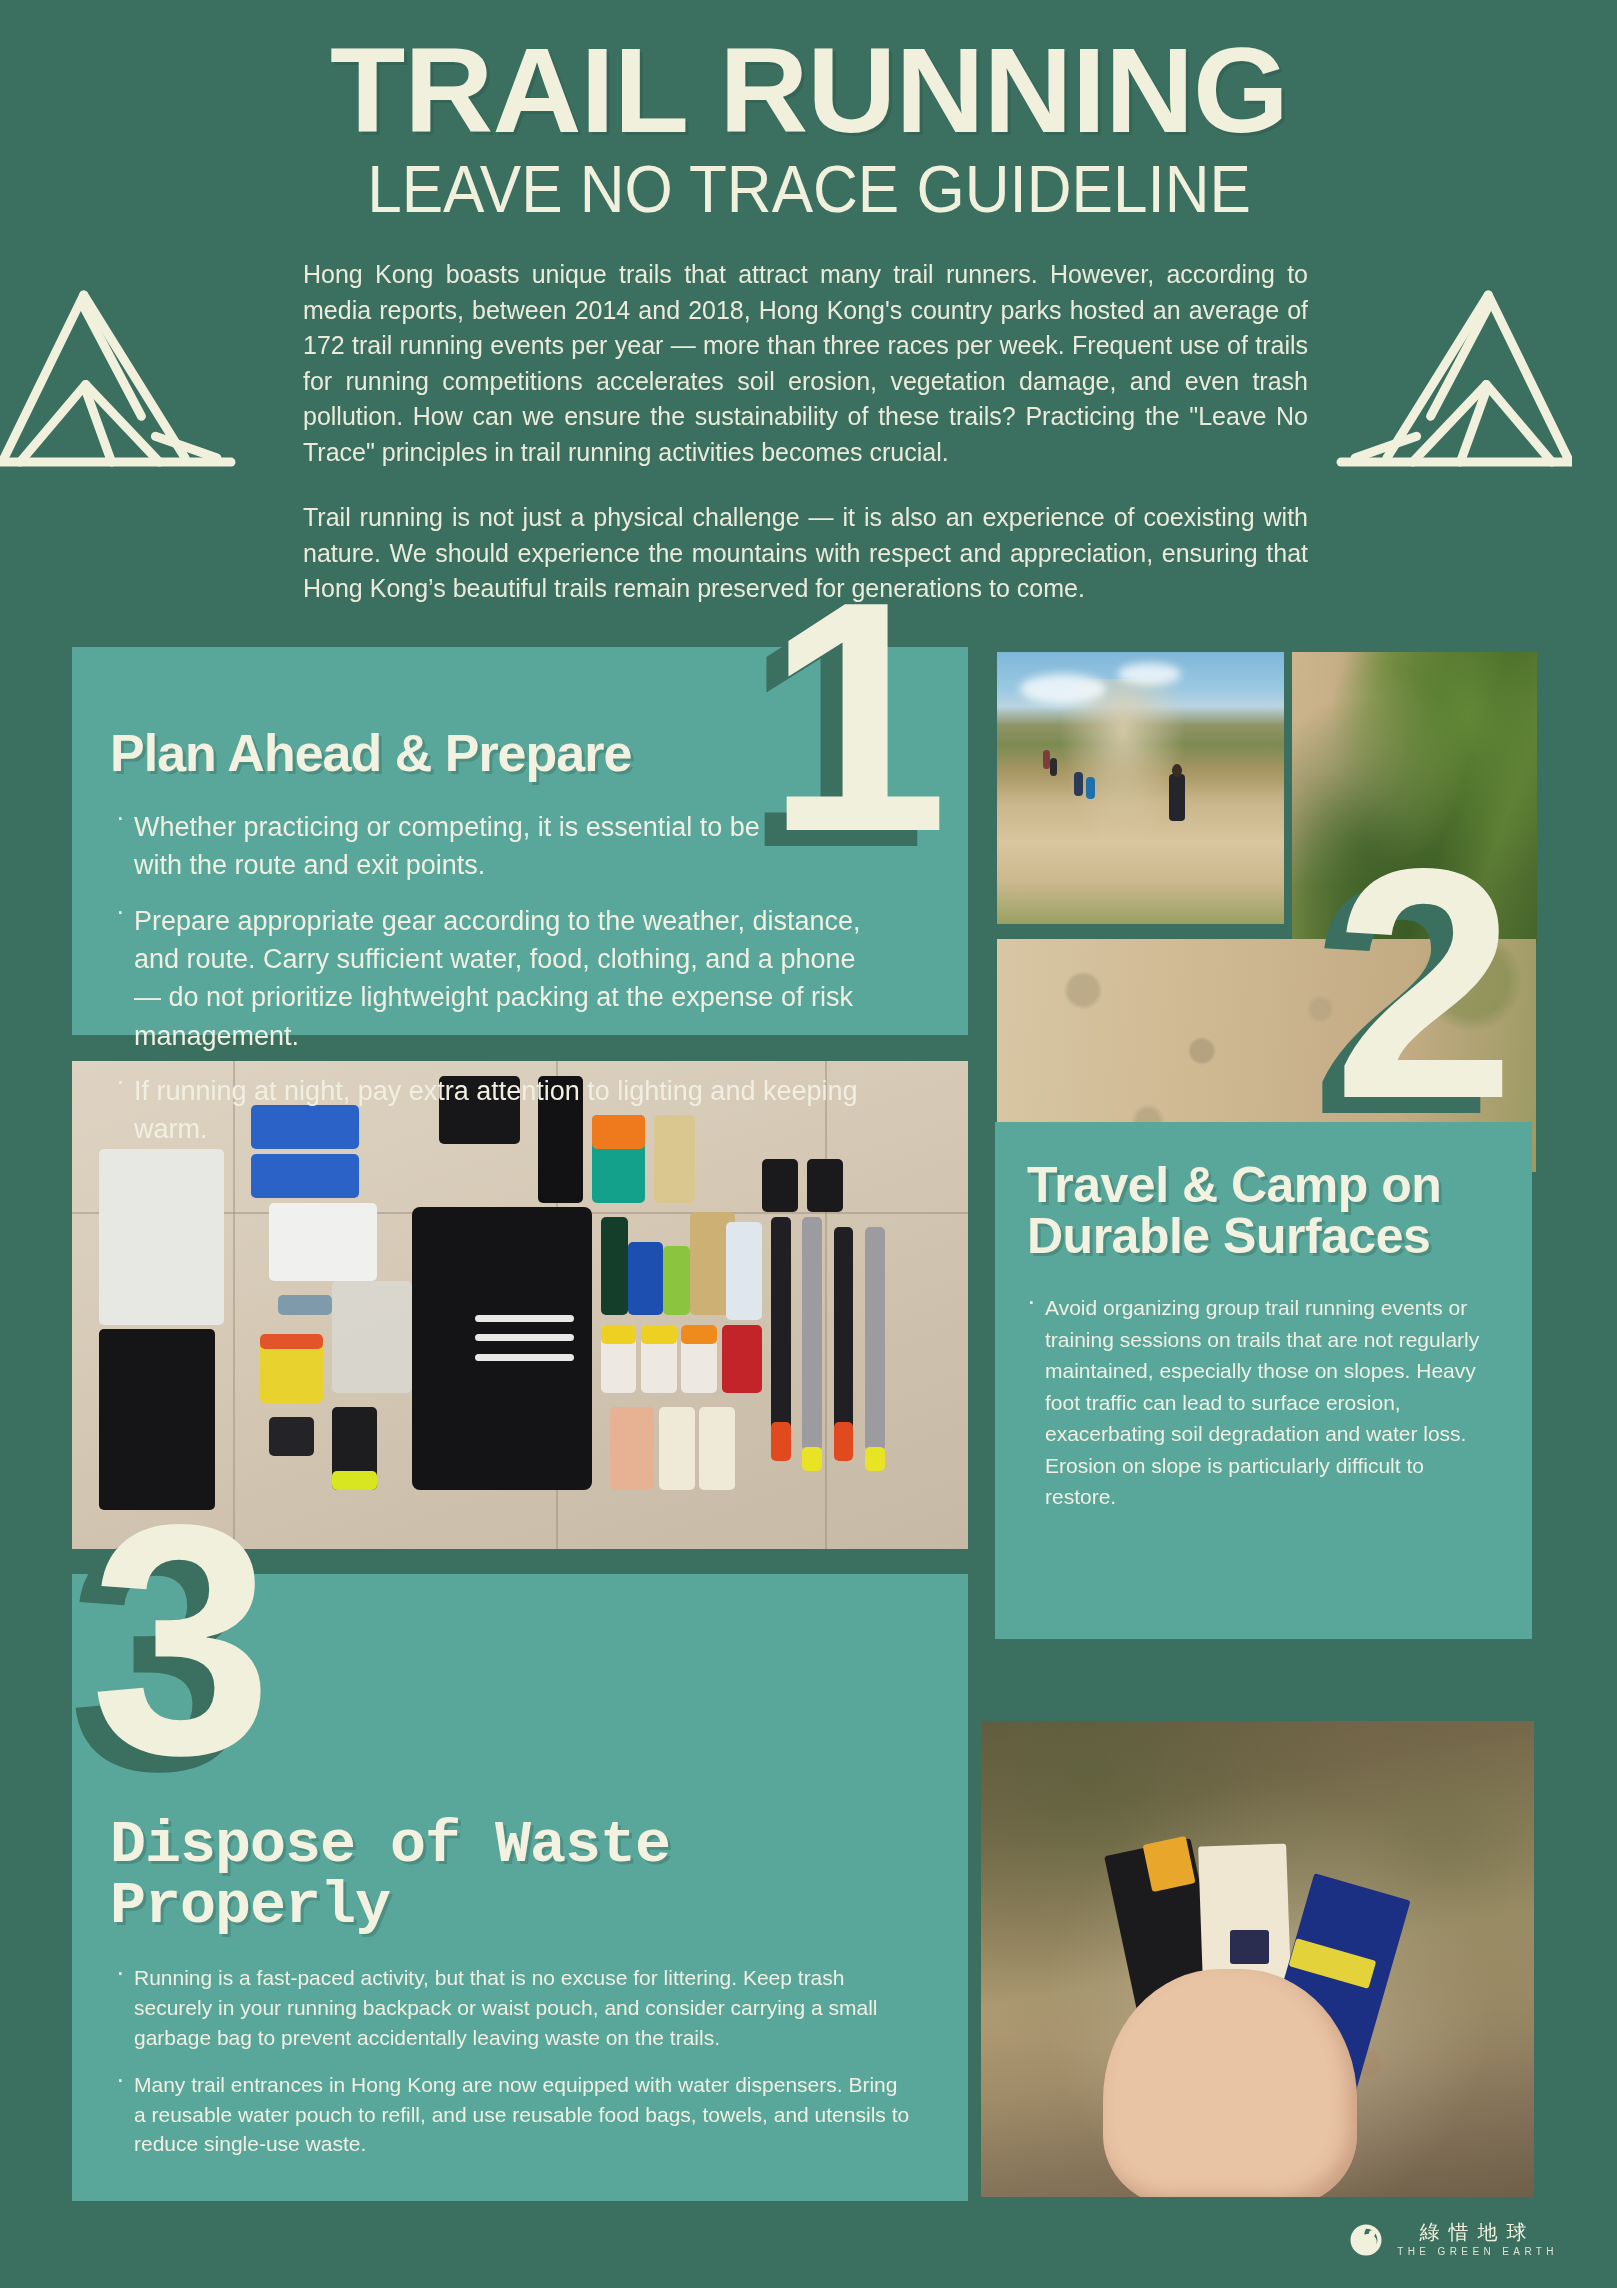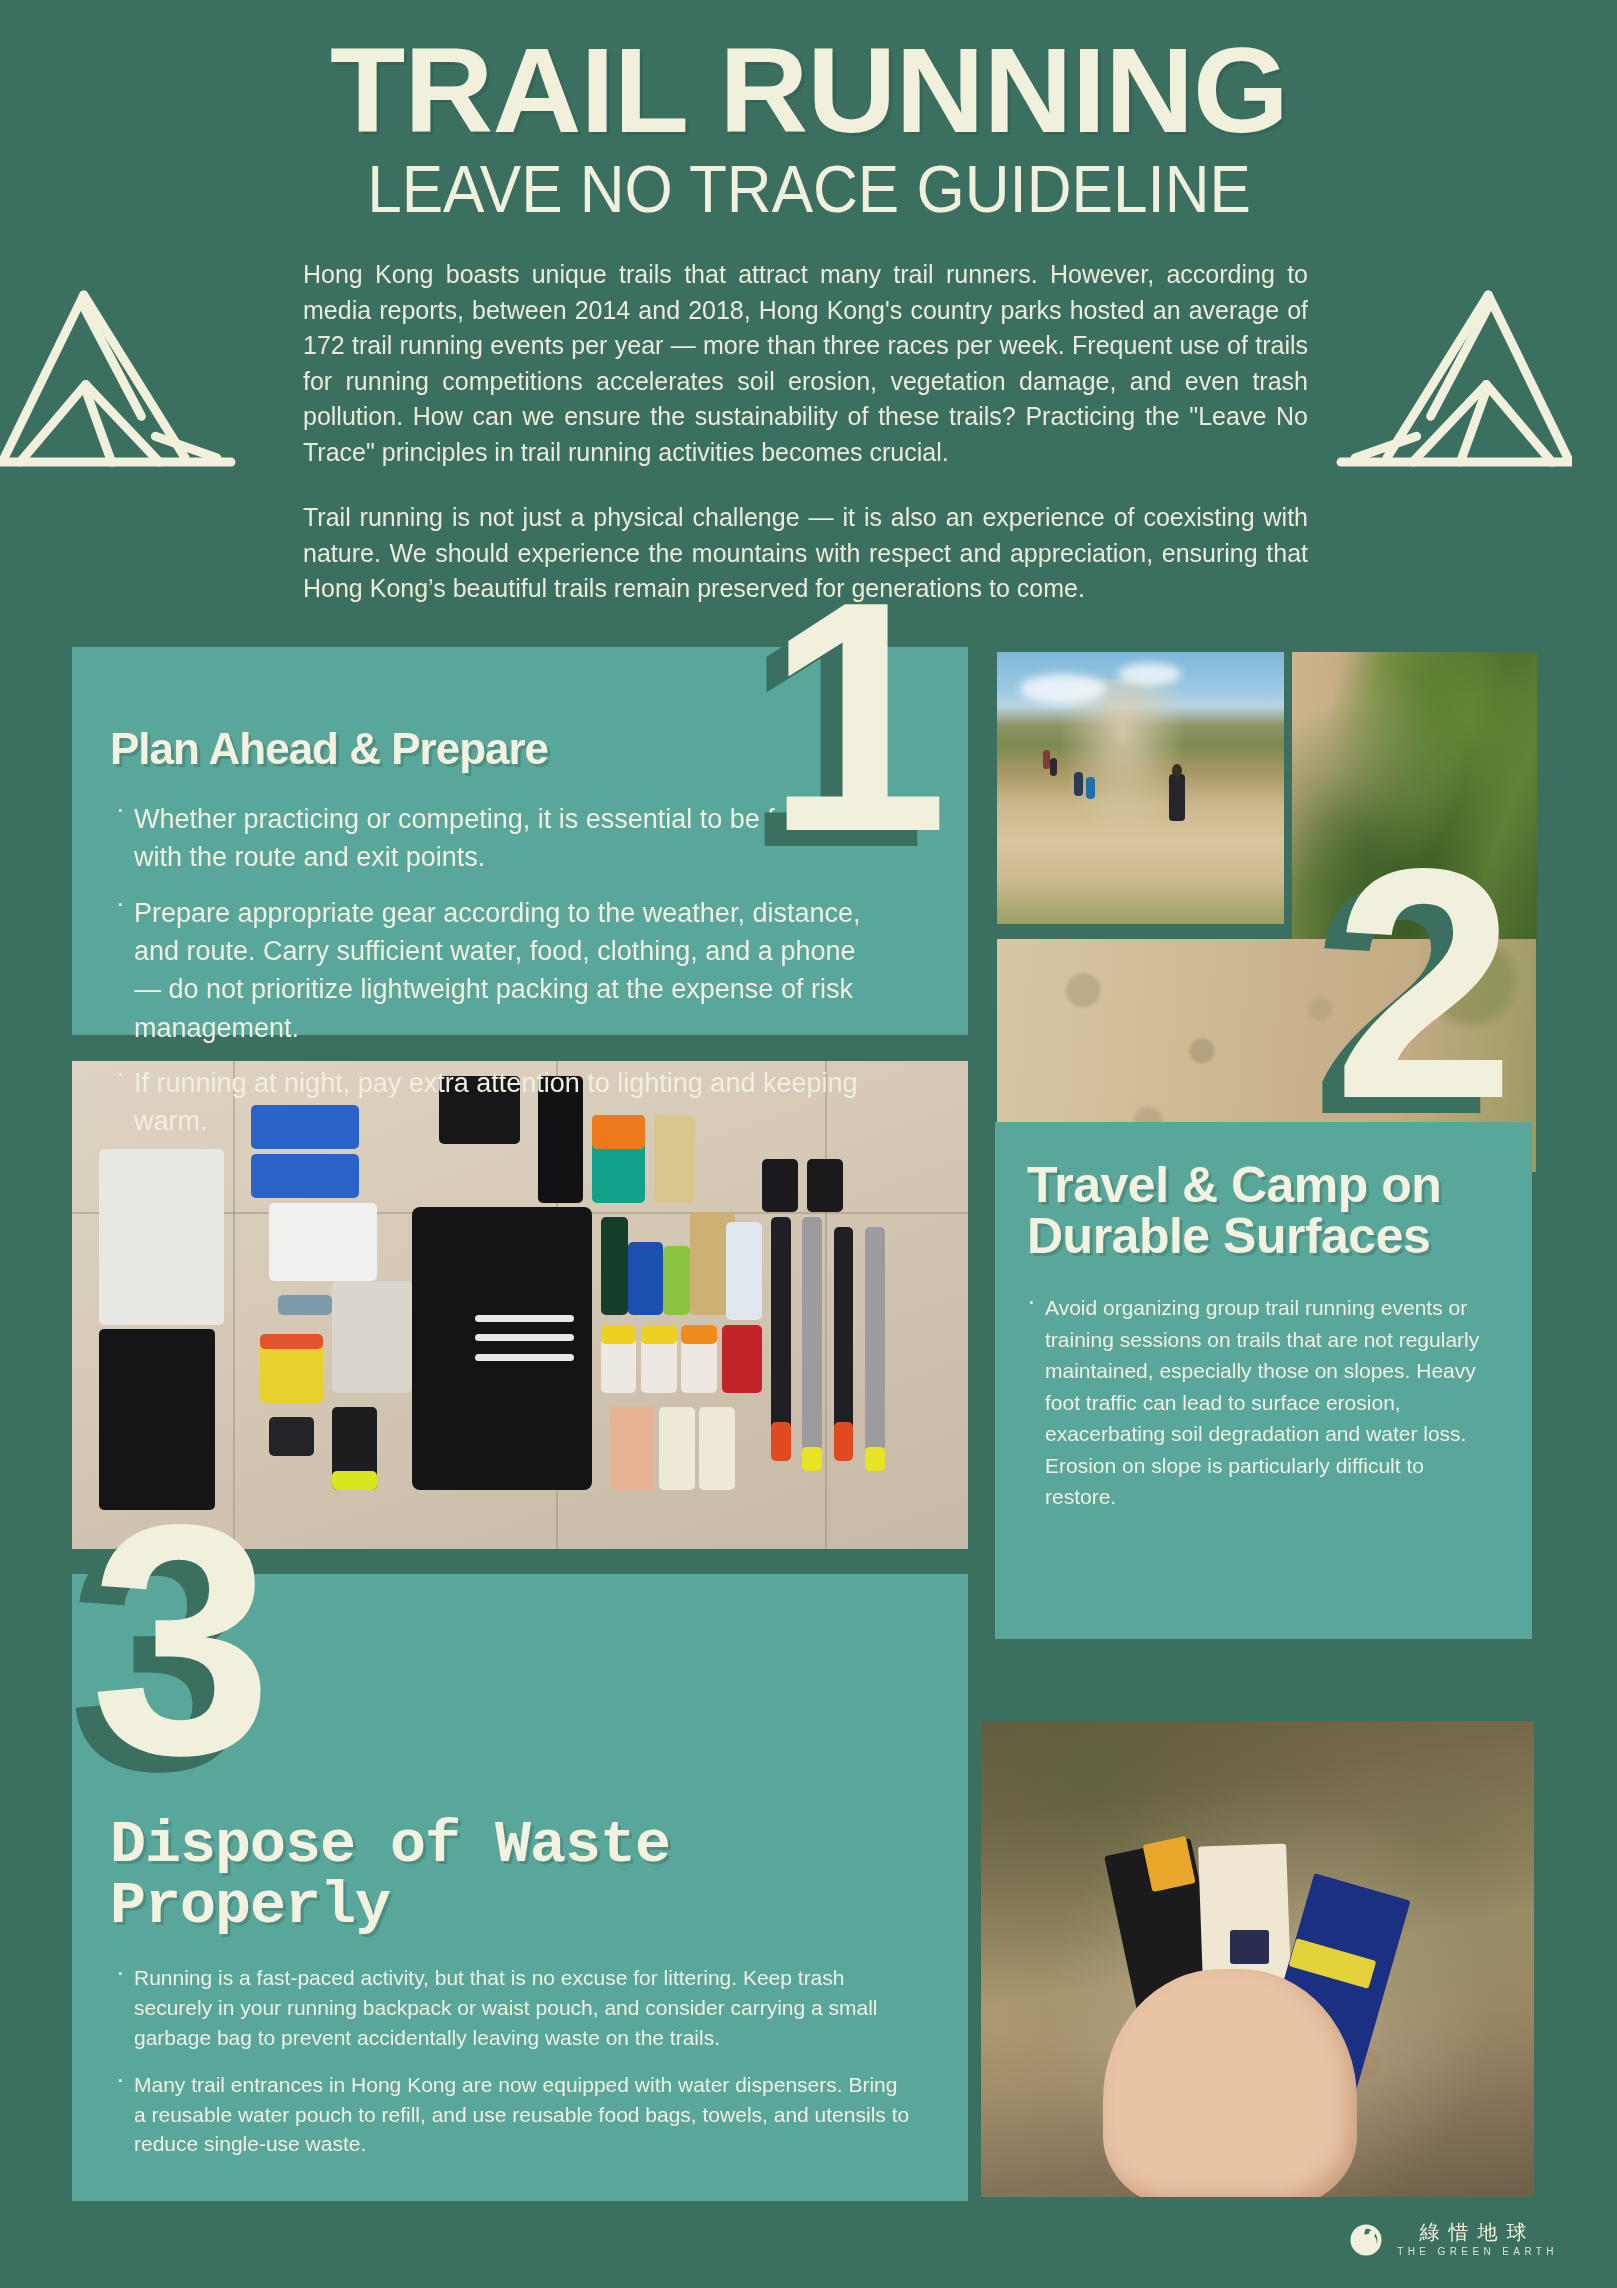--- a/index.html
+++ b/index.html
@@ -62,21 +62,21 @@
   .card-3{left:72px;top:1574px;width:896px;height:627px;}
 
   .card-h{
     font-family:"Liberation Sans Narrow","Liberation Sans",sans-serif;
     font-weight:bold;
     color:#f3f1df;
     text-shadow:3px 3px 0 rgba(45,85,72,.30);
     line-height:1.02;
     margin:0;
   }
-  .card-1 .card-h{font-size:44px;padding:80px 0 0 38px;letter-spacing:-1px;}
+  .card-1 .card-h{font-size:52px;padding:80px 0 0 38px;letter-spacing:-1px;}
   .card-2 .card-h{font-size:50px;padding:38px 0 0 32px;letter-spacing:-0.5px;}
   .card-3 .card-h{font-size:60px;padding:241px 0 0 38px;letter-spacing:-1px;font-family:Liberation Mono, monospace;}
 
   ul.bullets{
     list-style:none;
     margin:0;
     color:#f0efe2;
   }
   .card-1 ul.bullets{padding:28px 88px 0 42px;font-size:27px;line-height:1.42;}
   .card-2 ul.bullets{padding:30px 34px 0 30px;font-size:21px;line-height:1.5;}

